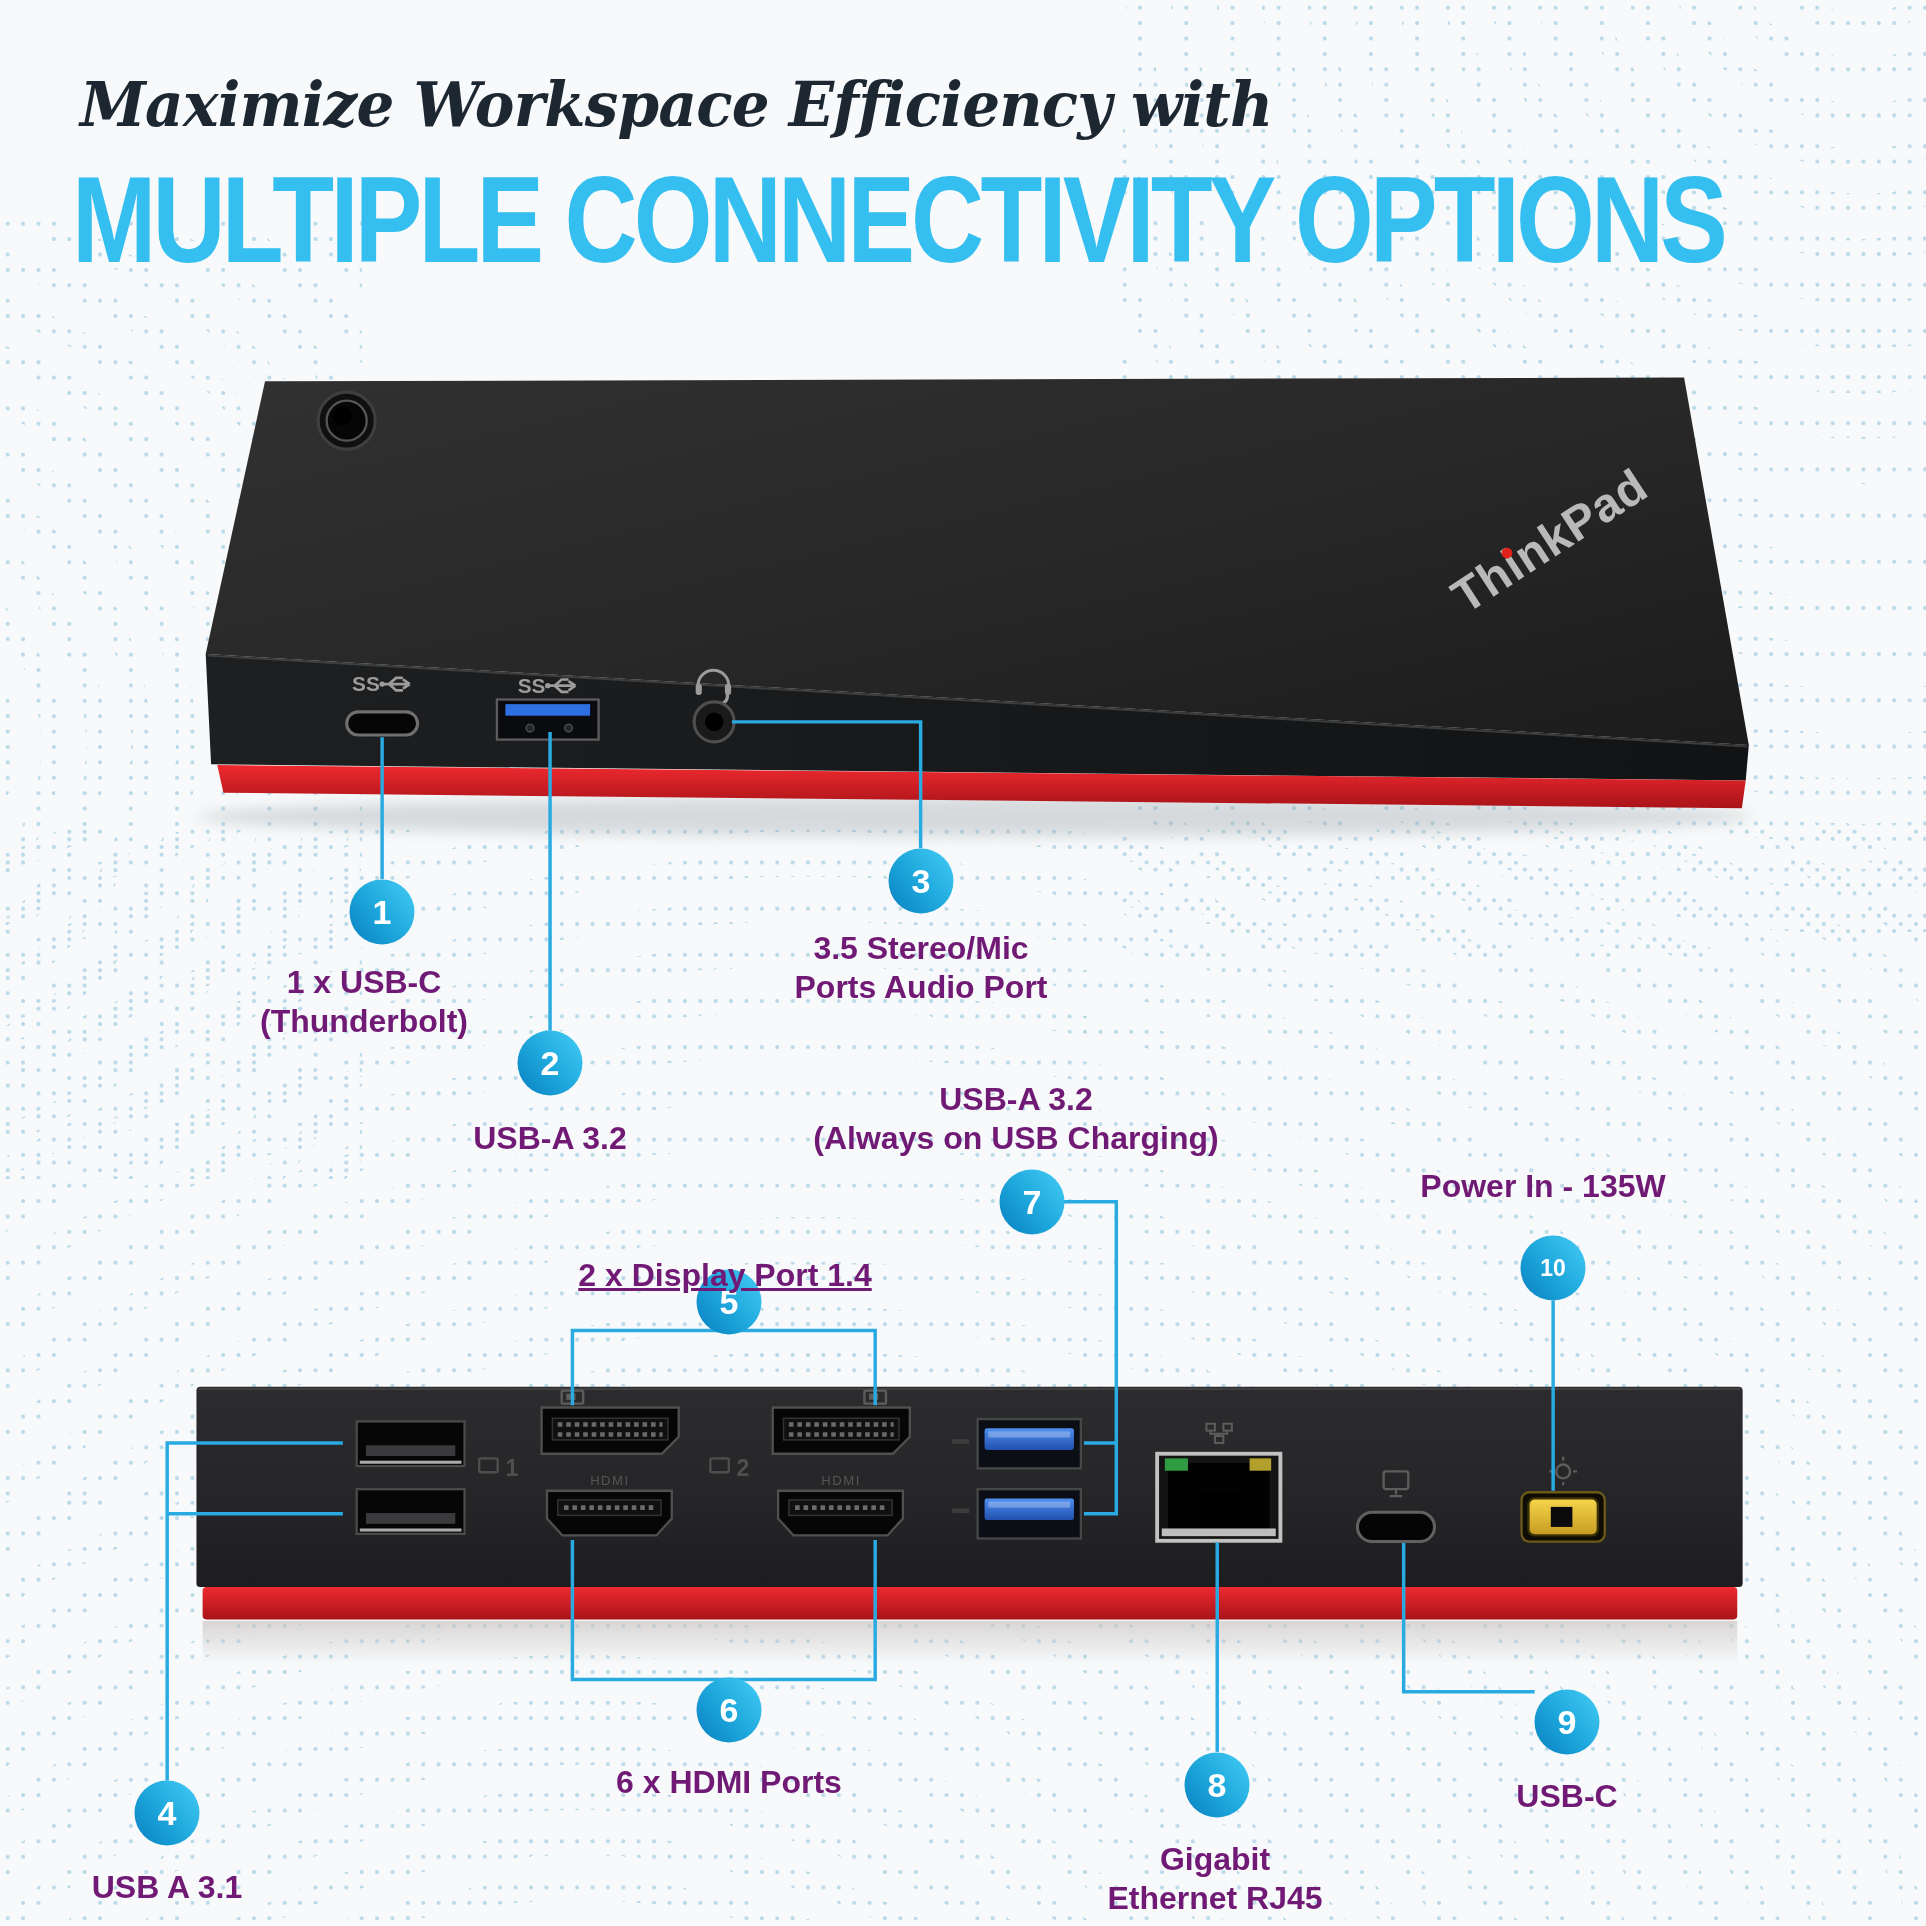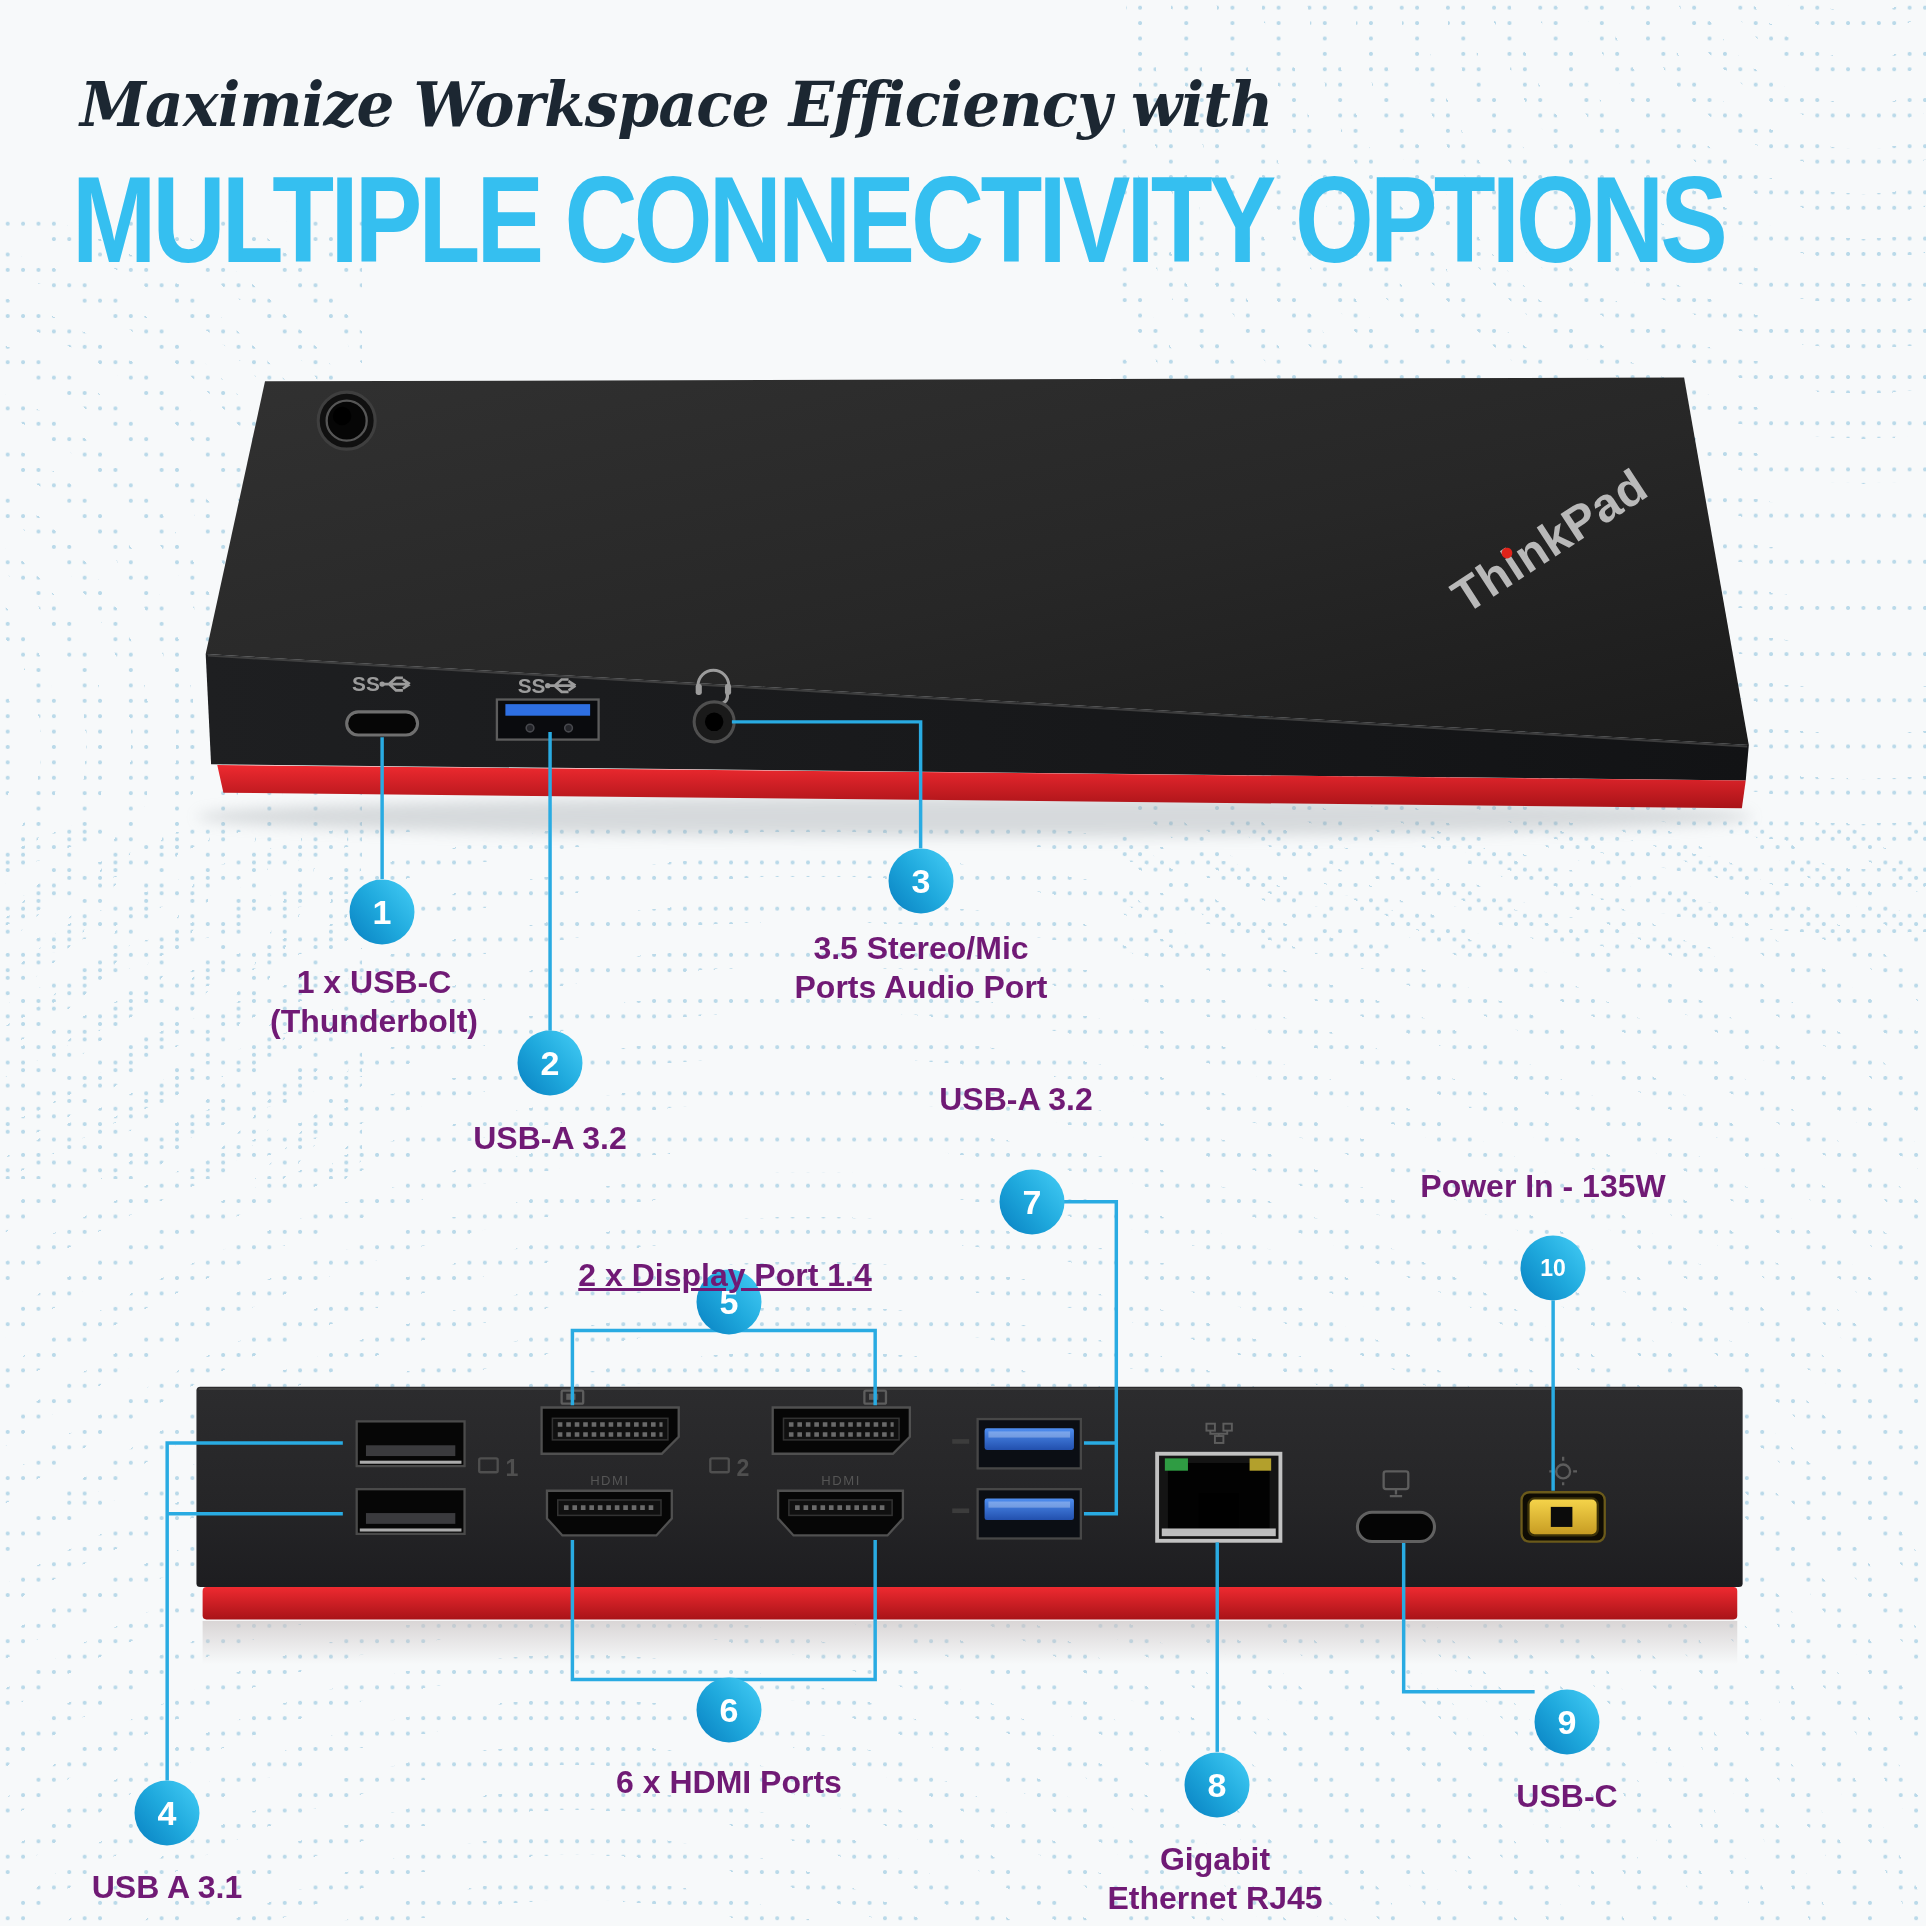--- a/index.html
+++ b/index.html
@@ -296,21 +296,21 @@
 <div class="co" style="left:1217px;top:1785px;">
     <span>8</span>
   </div>
 <div class="co" style="left:1567px;top:1722px;">
     <span>9</span>
   </div>
 <div class="co" style="left:1553px;top:1268px;font-size:23px;">
     <span>10</span>
   </div>
 
-<div class="lbl" style="left:374px;top:963px;text-align:center;">
+<div class="lbl" style="left:364px;top:963px;text-align:center;">
   <span>1 x USB-C</span>
     <span>(Thunderbolt)</span>
 </div>
 <div class="lbl" style="left:550px;top:1119px;">
   <span>USB-A 3.2</span>
 </div>
 <div class="lbl" style="left:921px;top:929px;">
   <span>3.5 Stereo/Mic</span>
     <span>Ports Audio Port</span>
 </div>
@@ -318,20 +318,21 @@
   <span>USB A 3.1</span>
 </div>
 <div class="lbl" style="left:725px;top:1256px;text-decoration:underline;">
   <span>2 x Display Port 1.4</span>
 </div>
 <div class="lbl" style="left:729px;top:1763px;">
   <span>6 x HDMI Ports</span>
 </div>
 <div class="lbl" style="left:1016px;top:1080px;">
   <span>USB-A 3.2</span>
+    <span>(Always on USB Charging)</span>
 </div>
 <div class="lbl" style="left:1215px;top:1840px;">
   <span>Gigabit</span>
     <span>Ethernet RJ45</span>
 </div>
 <div class="lbl" style="left:1567px;top:1777px;">
   <span>USB-C</span>
 </div>
 <div class="lbl" style="left:1543px;top:1167px;">
   <span>Power In - 135W</span>

